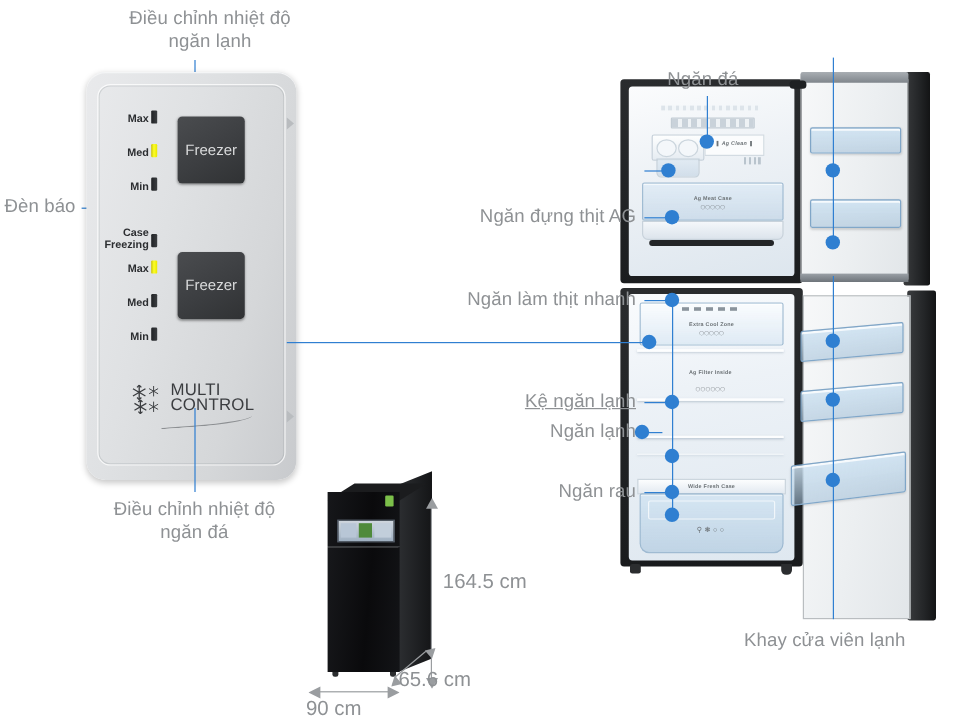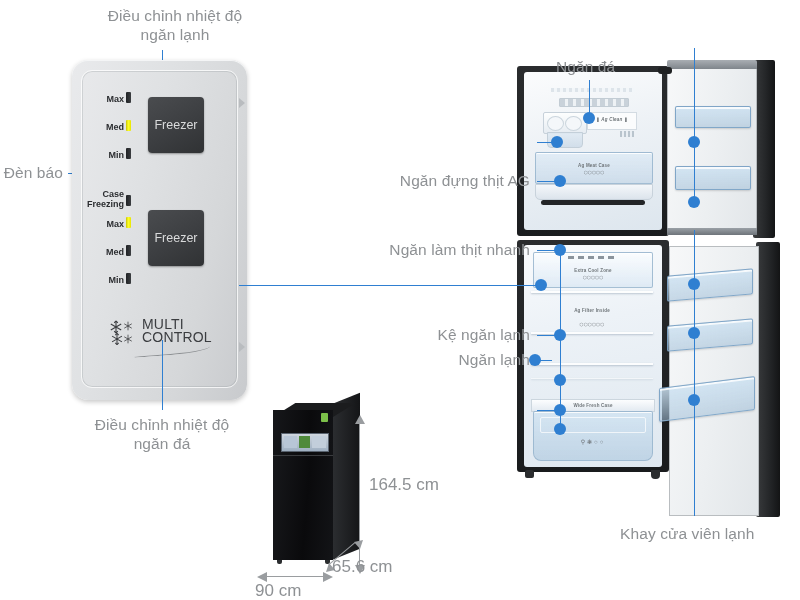--- a/index.html
+++ b/index.html
@@ -311,33 +311,34 @@
   <div class="ln lnh" style="left:537px;top:181px;width:23px;"></div>
   <div class="dot" style="left:554px;top:175px;"></div>
 
   <div class="lbl right" style="left:320px;top:240px;width:210px;">Ngăn làm thịt nhanh</div>
   <div class="ln lnh" style="left:537px;top:250px;width:23px;"></div>
   <div class="dot" style="left:554px;top:244px;"></div>
 
   <div class="ln lnh" style="left:239px;top:285px;width:302px;"></div>
   <div class="dot" style="left:535px;top:279px;"></div>
 
-  <div class="lbl right" style="left:355px;top:325px;width:175px;">Kệ ngăn lạnh</div>
+  <div class="lbl right" style="left:355px;top:325px;width:175px;text-decoration:underline;">Kệ ngăn lạnh</div>
   <div class="ln lnh" style="left:537px;top:335px;width:23px;"></div>
   <div class="dot" style="left:554px;top:329px;"></div>
   <div class="ln lnv" style="left:560px;top:250px;height:85px;"></div>
   <div class="ln lnv" style="left:560px;top:335px;height:45px;"></div>
   <div class="dot" style="left:554px;top:374px;"></div>
   <div class="ln lnv" style="left:560px;top:380px;height:48px;"></div>
   <div class="dot" style="left:554px;top:423px;"></div>
 
   <div class="lbl right" style="left:380px;top:350px;width:150px;">Ngăn lạnh</div>
   <div class="ln lnh" style="left:537px;top:360px;width:15px;"></div>
   <div class="dot" style="left:529px;top:354px;"></div>
 
+  <div class="lbl right" style="left:400px;top:400px;width:130px;">Ngăn rau</div>
   <div class="ln lnh" style="left:537px;top:410px;width:23px;"></div>
   <div class="dot" style="left:554px;top:404px;"></div>
 
   <div class="ln lnv" style="left:694px;top:230px;height:286px;"></div>
   <div class="dot" style="left:688px;top:278px;"></div>
   <div class="dot" style="left:688px;top:327px;"></div>
   <div class="dot" style="left:688px;top:394px;"></div>
   <div class="lbl" style="left:620px;top:524px;">Khay cửa viên lạnh</div>
 
 </div>

